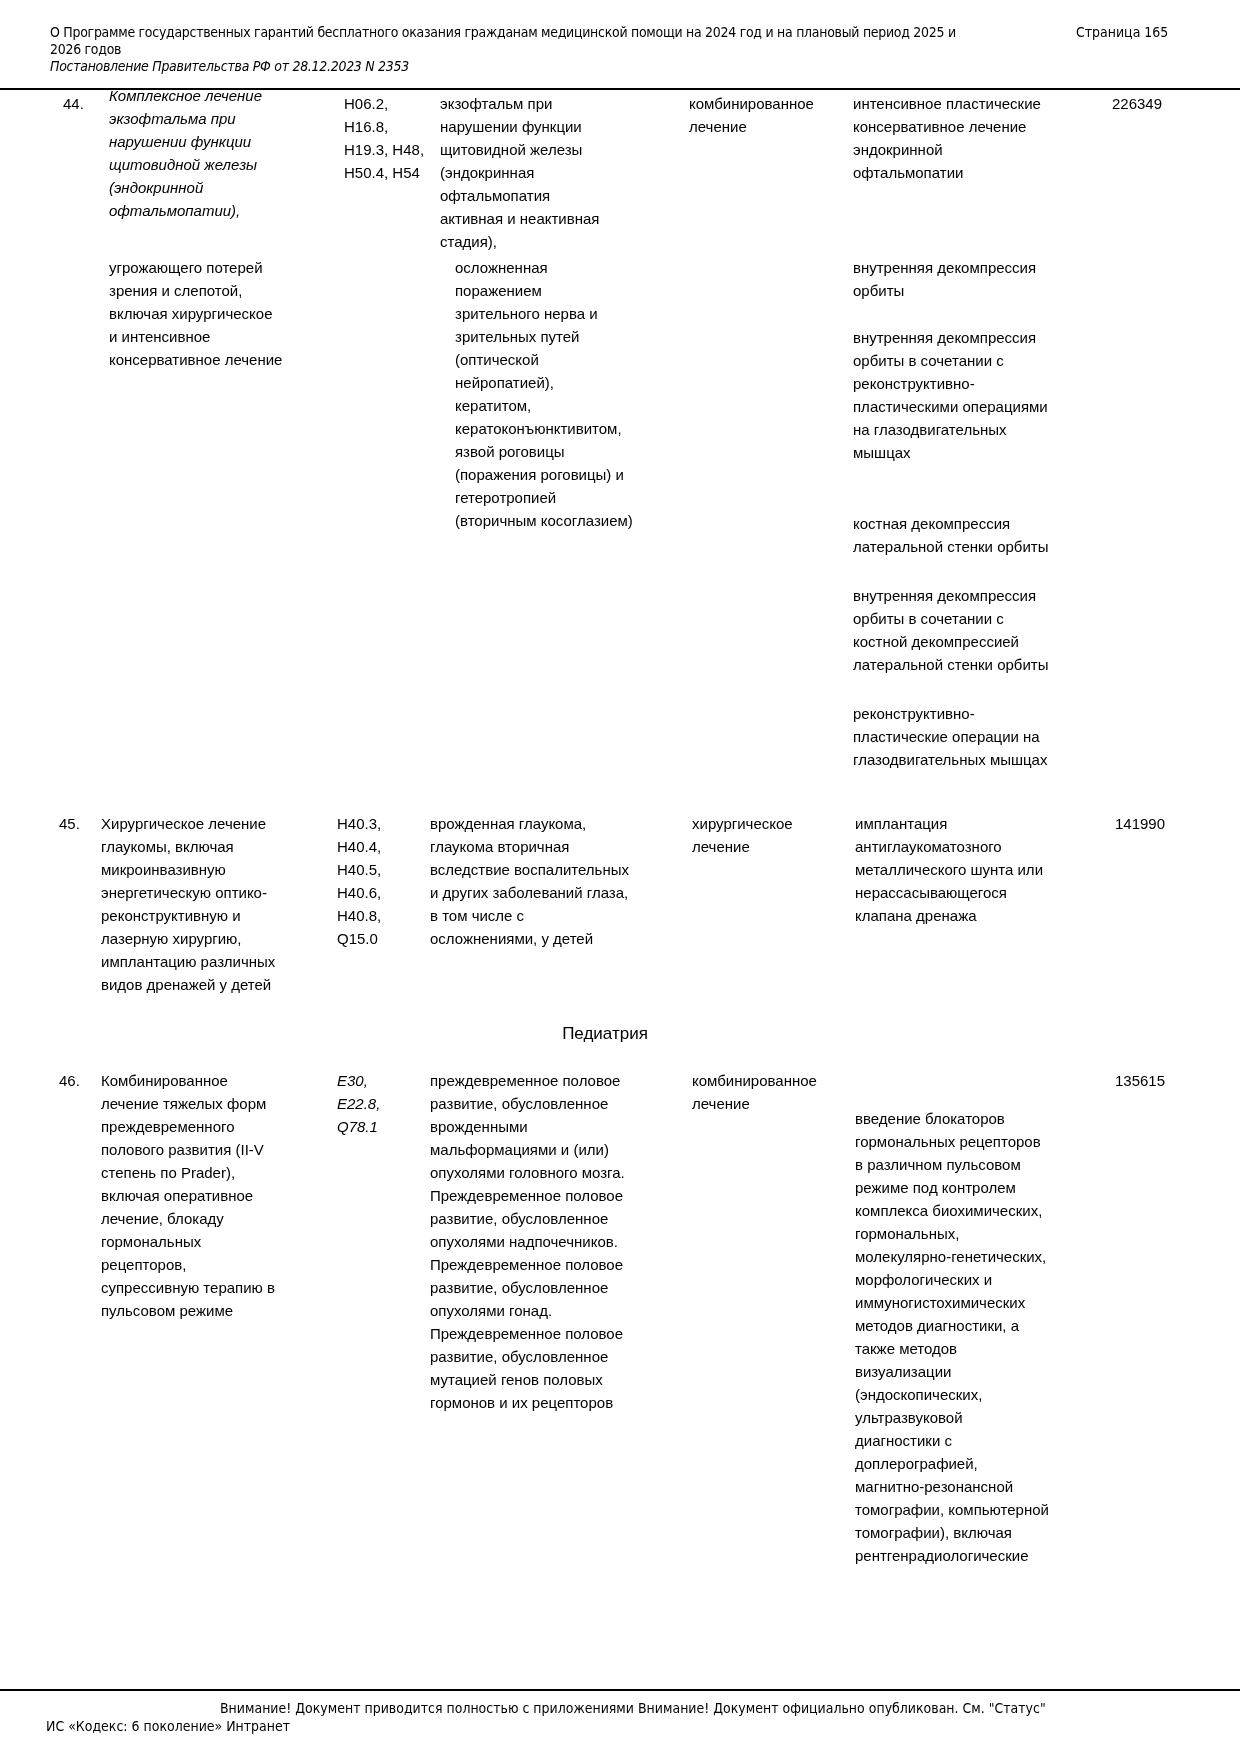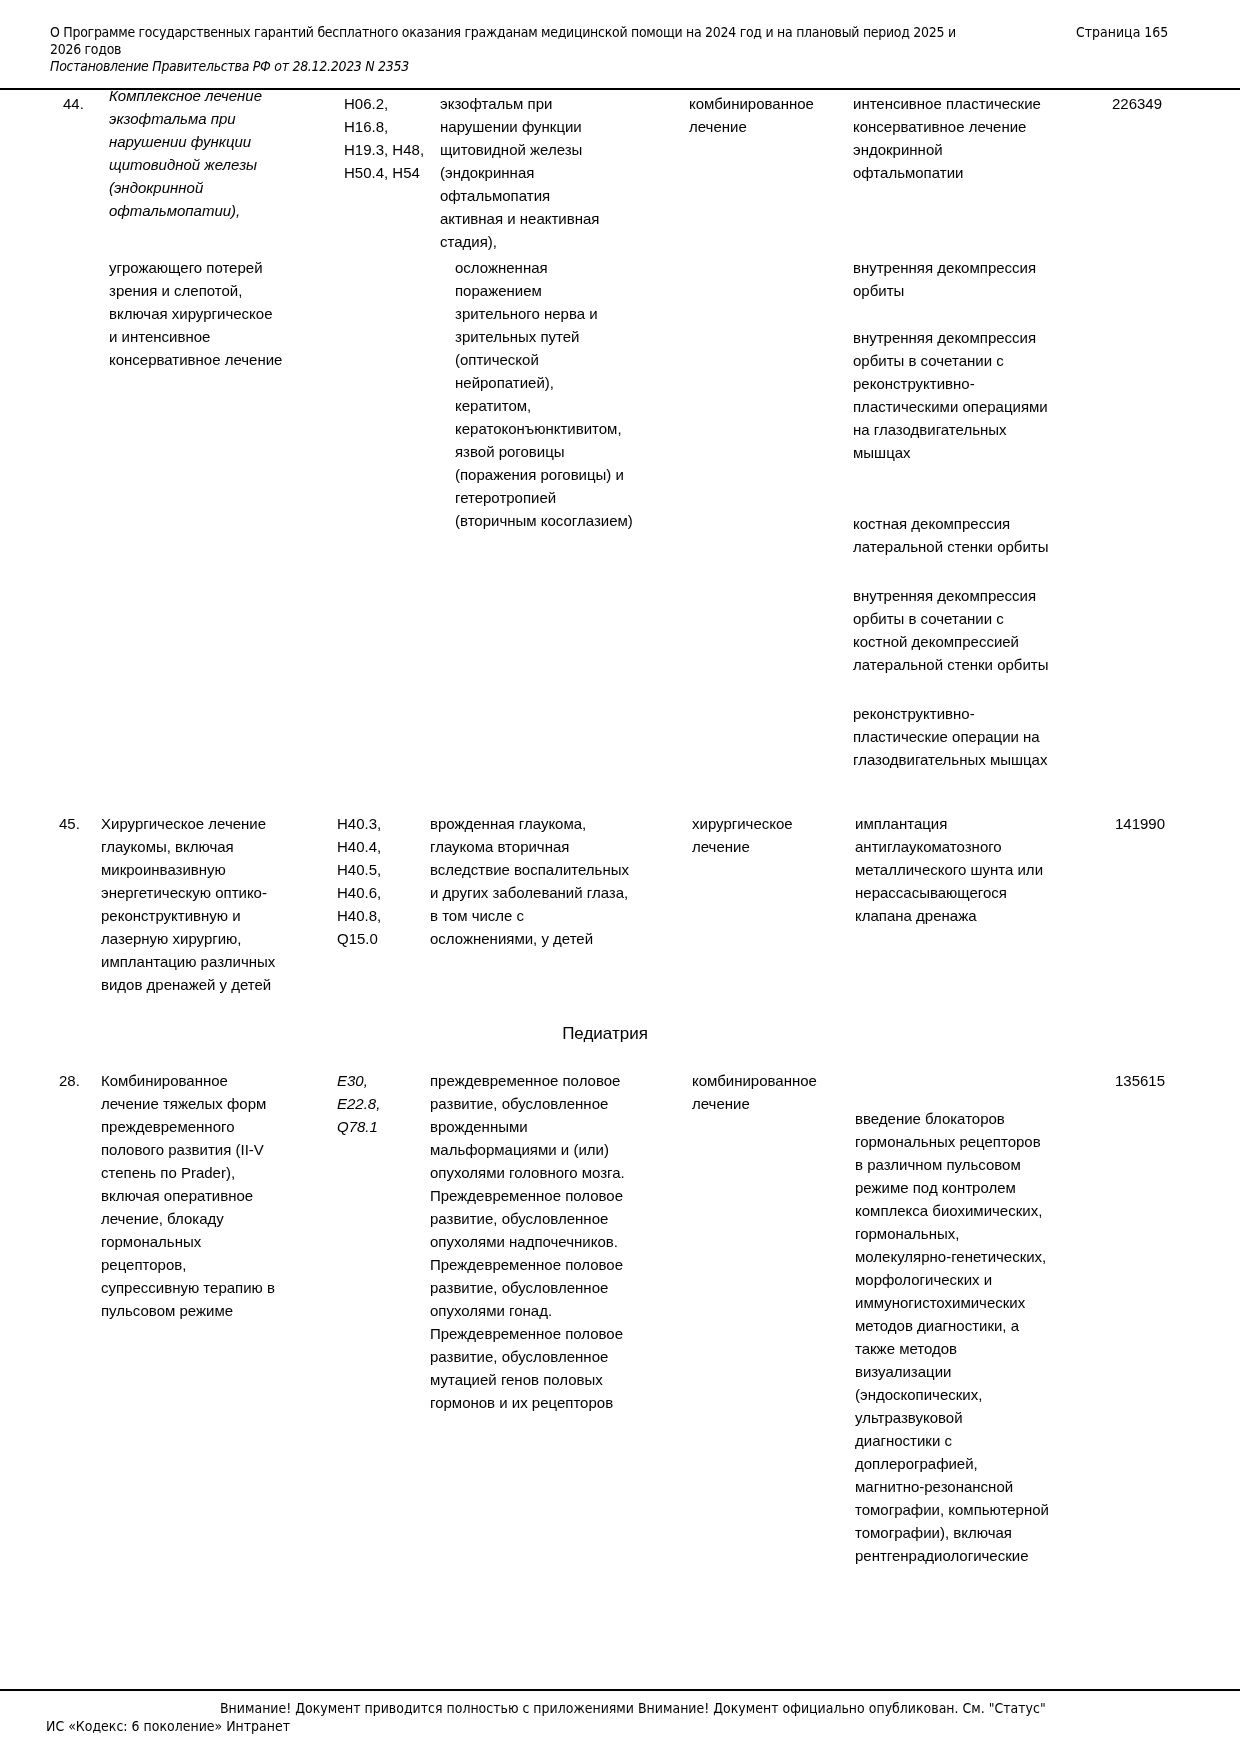--- a/index.html
+++ b/index.html
@@ -127,21 +127,21 @@
 нерассасывающегося
 клапана дренажа</div>
   <div class="cell" style="left:1115px; top:812px;">141990</div>
 </div>
 
 <div class="section">
   <span>Педиатрия</span>
 </div>
 
 <div>
-  <div class="cell" style="left:59px; top:1069px;">28.</div>
+  <div class="cell" style="left:59px; top:1069px;">46.</div>
   <div class="cell" style="left:101px; top:1069px; width:235px;">Комбинированное
 лечение тяжелых форм
 преждевременного
 полового развития (II-V
 степень по Prader),
 включая оперативное
 лечение, блокаду
 гормональных
 рецепторов,
 супрессивную терапию в

